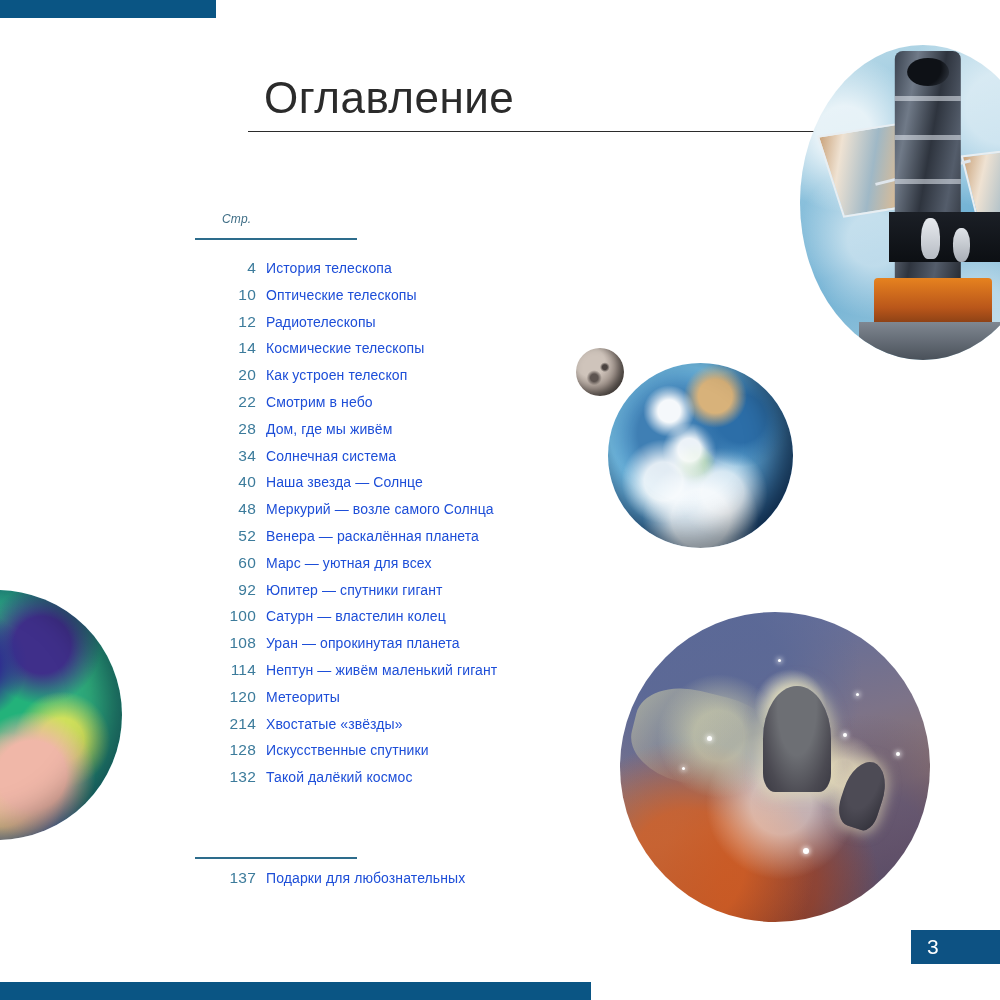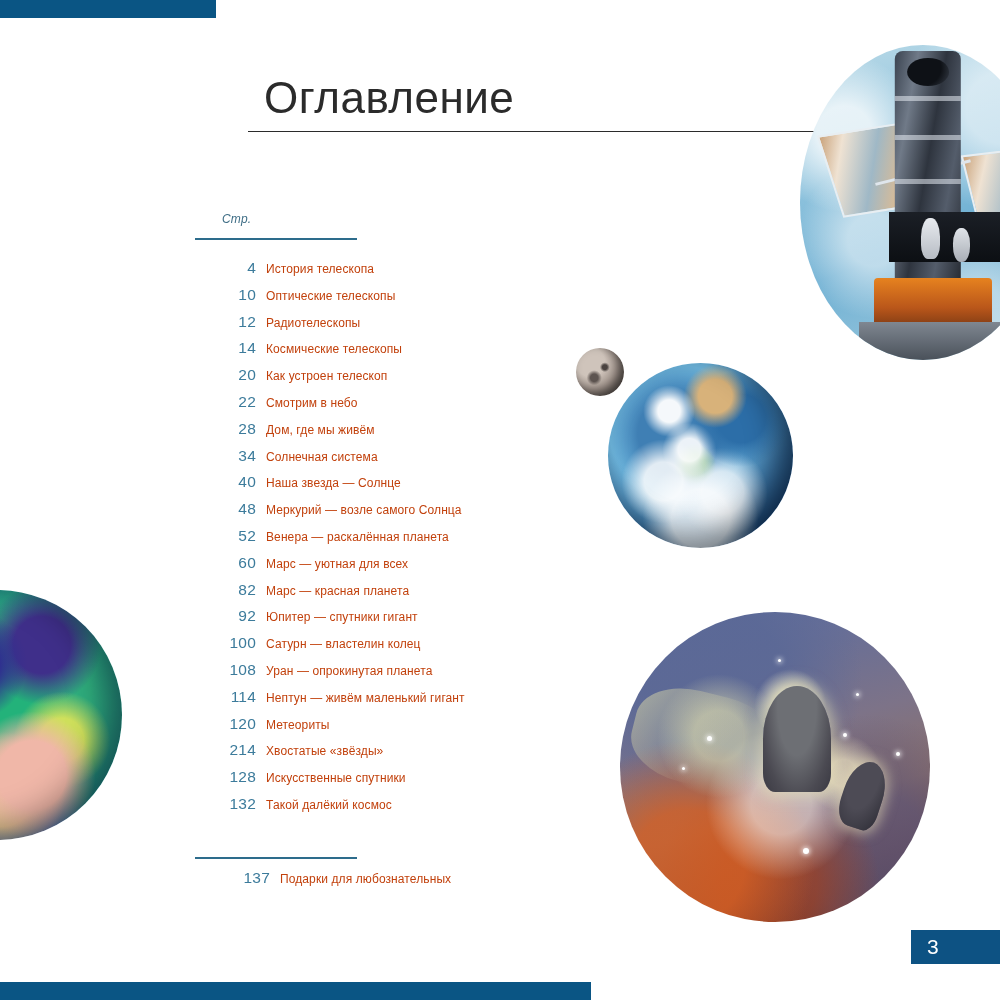--- a/index.html
+++ b/index.html
@@ -37,23 +37,23 @@
   .rule-blue-top{position:absolute;left:195px;top:238px;width:162px;height:2px;background:#2d6c8c;}
   .rule-blue-bottom{position:absolute;left:195px;top:857px;width:162px;height:2px;background:#2d6c8c;}
 
   .toc{position:absolute;left:160px;top:259px;width:440px;}
   .toc-row{display:flex;align-items:baseline;height:26.8px;}
   .toc-num{
     width:96px;text-align:right;color:#3c7b9b;font-size:15.5px;
     flex:0 0 96px;padding-right:0;letter-spacing:.2px;
   }
   .toc-label{
-    padding-left:10px;color:#c2410c;font-size:12px;letter-spacing:.1px;white-space:nowrap;
-  }
-  .toc-extra{position:absolute;left:174px;top:869px;width:440px;}
+    padding-left:10px;color:#1d4ed8;font-size:14px;letter-spacing:.1px;white-space:nowrap;
+  }
+  .toc-extra{position:absolute;left:160px;top:869px;width:440px;}
 
   
   .circ{position:absolute;border-radius:50%;overflow:hidden;}
 
   
   .hubble{left:800px;top:45px;width:246px;height:315px;border-radius:50%;
     background:
       radial-gradient(circle at 18% 28%, rgba(255,255,255,.75) 0 9%, rgba(255,255,255,0) 26%),
       radial-gradient(circle at 30% 62%, rgba(255,255,255,.55) 0 10%, rgba(255,255,255,0) 30%),
       radial-gradient(circle at 82% 20%, rgba(255,255,255,.6) 0 11%, rgba(255,255,255,0) 32%),
@@ -203,24 +203,20 @@
       </div>
       <div class="toc-row">
         <span class="toc-num">52</span>
         <span class="toc-label">Венера — раскалённая планета</span>
       </div>
       <div class="toc-row">
         <span class="toc-num">60</span>
         <span class="toc-label">Марс — уютная для всех</span>
       </div>
       <div class="toc-row">
-        <span class="toc-num">82</span>
-        <span class="toc-label">Марс — красная планета</span>
-      </div>
-      <div class="toc-row">
         <span class="toc-num">92</span>
         <span class="toc-label">Юпитер — спутники гигант</span>
       </div>
       <div class="toc-row">
         <span class="toc-num">100</span>
         <span class="toc-label">Сатурн — властелин колец</span>
       </div>
       <div class="toc-row">
         <span class="toc-num">108</span>
         <span class="toc-label">Уран — опрокинутая планета</span>

